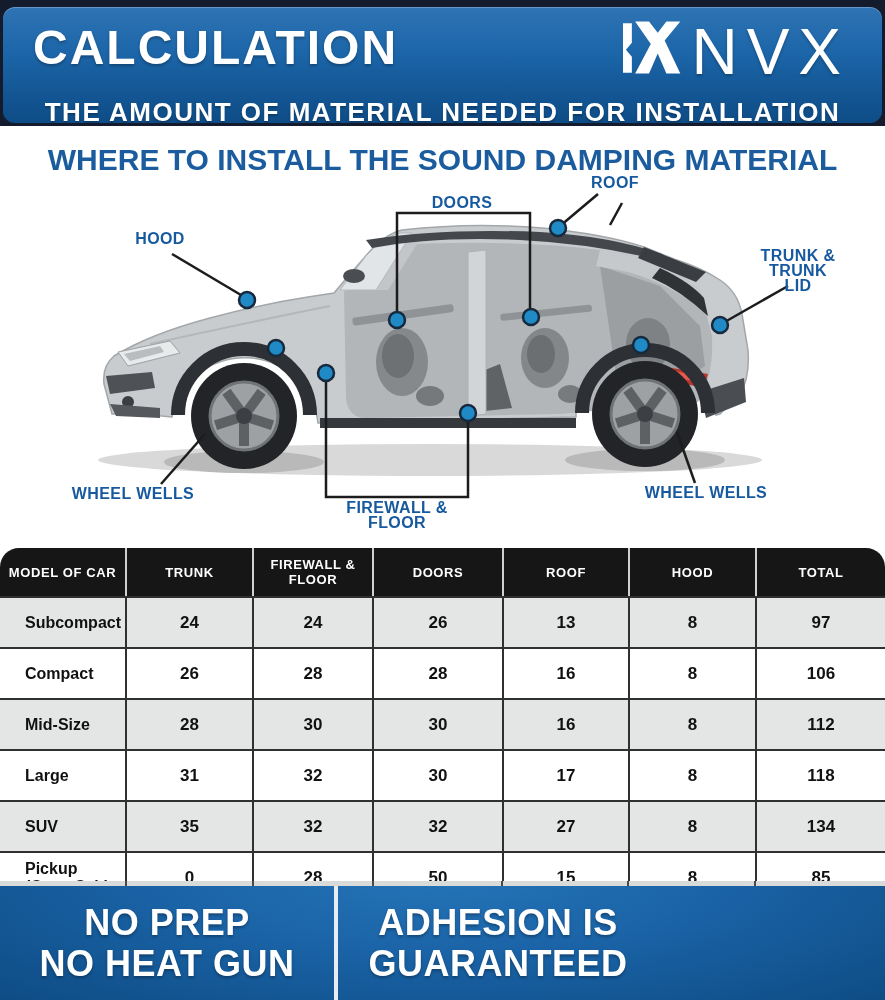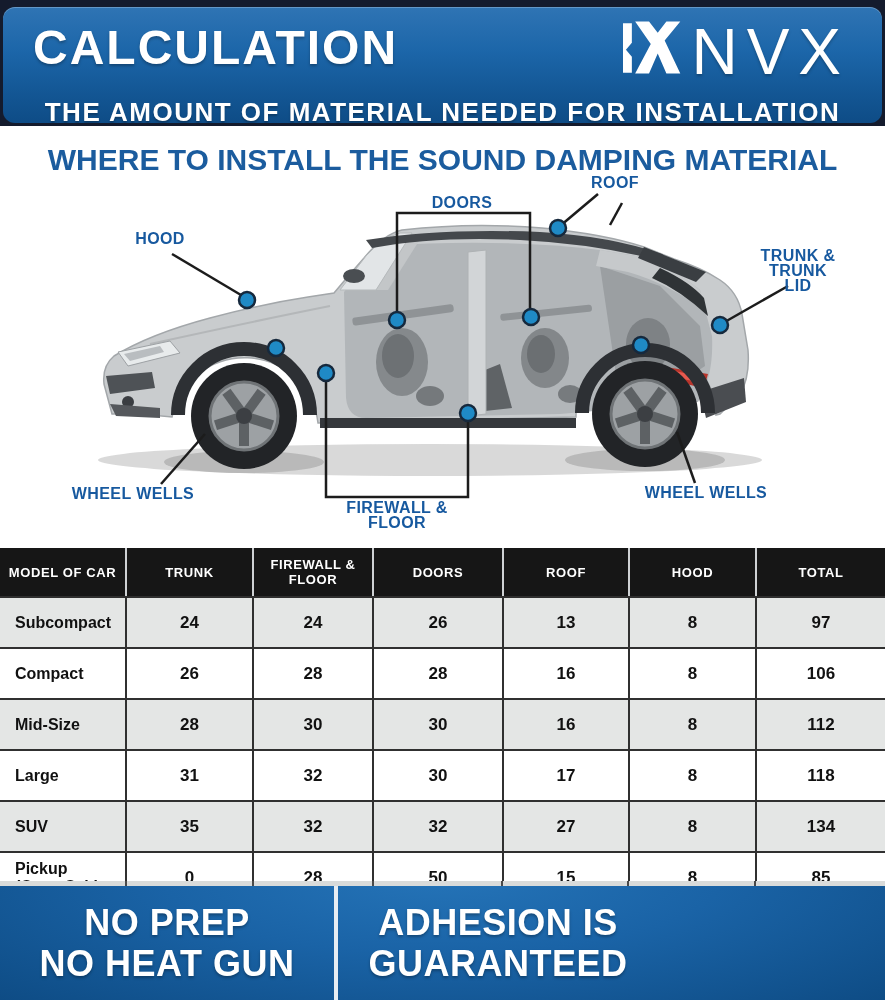--- a/index.html
+++ b/index.html
@@ -45,35 +45,35 @@
   }
   .diagram svg{position:absolute;left:0;top:0;}
   .dlabel{
     position:absolute;transform:translateX(-50%);
     color:#17599f;font-size:16px;font-weight:800;letter-spacing:.4px;
     text-align:center;line-height:15px;white-space:nowrap;
   }
   .pre{white-space:pre-line;}
 
   
-  .table-wrap{width:885px;height:333px;overflow:hidden;}
+  .table-wrap{width:885px;height:333px;overflow:hidden;border-radius:19px;}
   table{border-collapse:collapse;table-layout:fixed;width:885px;border:hidden;}
   col.c0{width:126px}col.c1{width:127px}col.c2{width:120px}col.c3{width:130px}
   col.c4{width:126px}col.c5{width:127px}col.c6{width:129px}
   th{
     background:#161616;color:#fff;font-size:13px;font-weight:700;letter-spacing:.6px;
     height:46px;text-align:center;vertical-align:middle;white-space:pre-line;line-height:15px;
     border-left:2px solid #cfd2d4;border-right:2px solid #cfd2d4;border-bottom:2px solid #2f2f2f;
   }
   td{
     height:47px;text-align:center;vertical-align:middle;
     color:#111;font-size:17px;font-weight:700;
     border:2px solid #303030;white-space:pre-line;line-height:18px;
   }
-  td.model{text-align:left;padding-left:15px;font-size:16px;}
+  td.model{text-align:left;padding-left:25px;font-size:16px;}
   tbody tr:nth-child(odd) td{background:#e4e6e5;}
   tbody tr:nth-child(even) td{background:#ffffff;}
 
   
   .tick-strip{
     width:885px;height:5px;background-color:#d9dbda;
     background-image:linear-gradient(#4a4a4a,#4a4a4a),linear-gradient(#4a4a4a,#4a4a4a),
       linear-gradient(#4a4a4a,#4a4a4a),linear-gradient(#4a4a4a,#4a4a4a),
       linear-gradient(#4a4a4a,#4a4a4a),linear-gradient(#4a4a4a,#4a4a4a);
     background-size:2px 5px;background-repeat:no-repeat;

